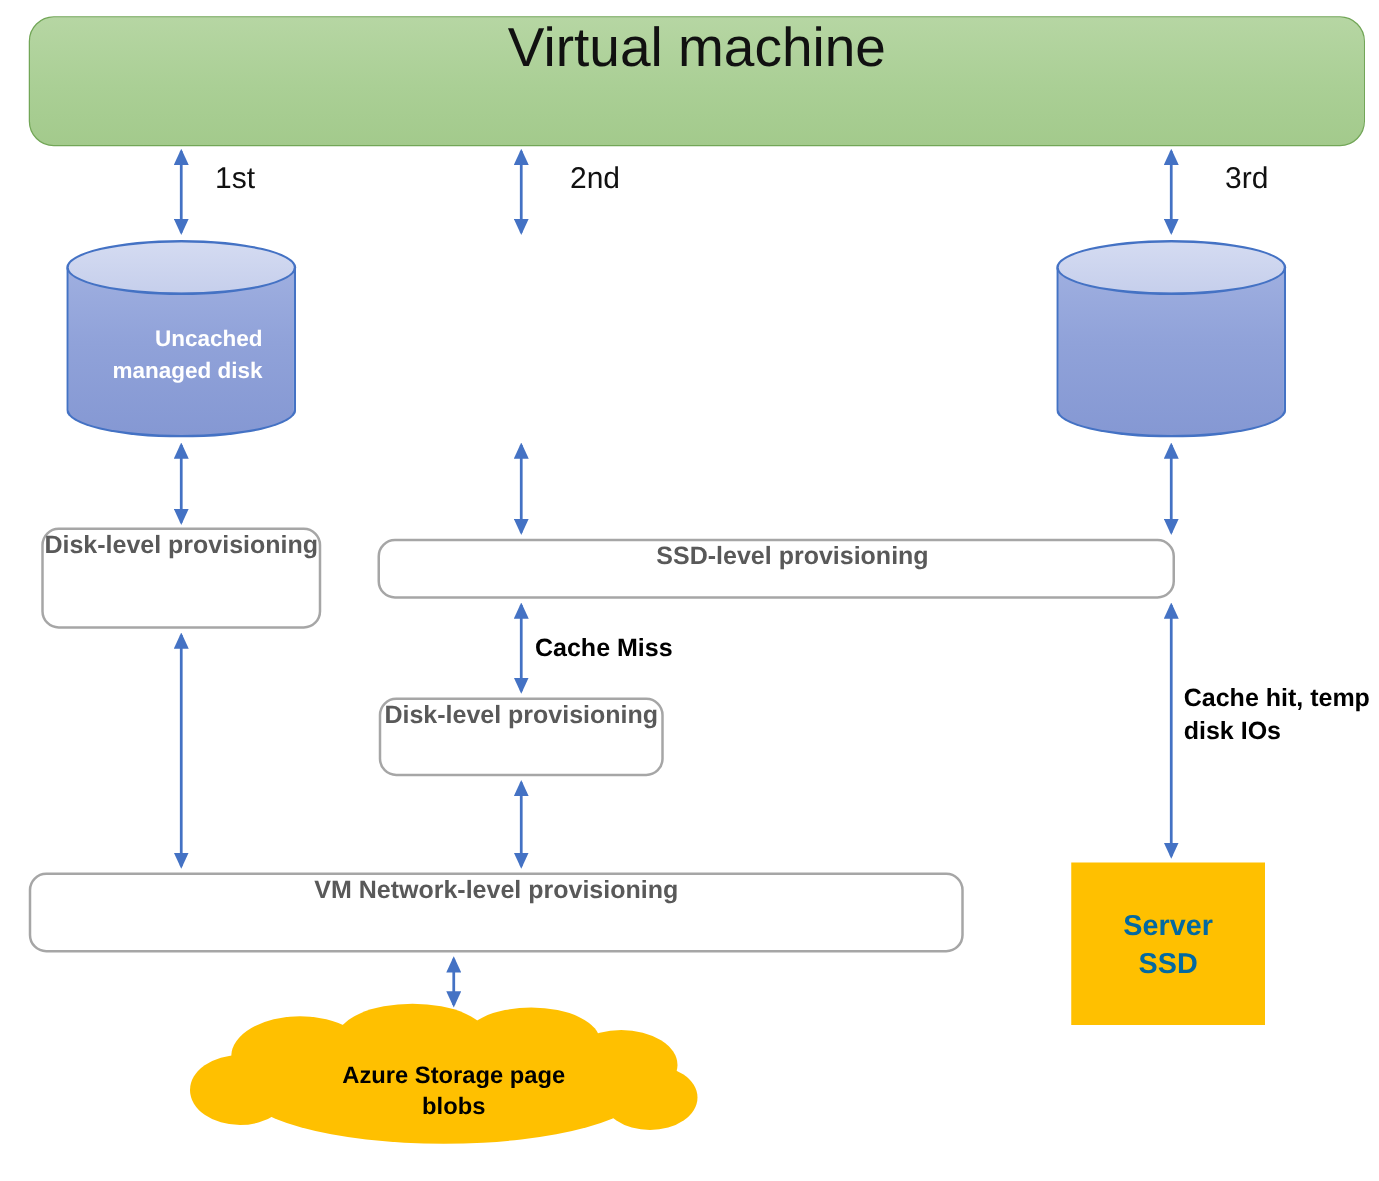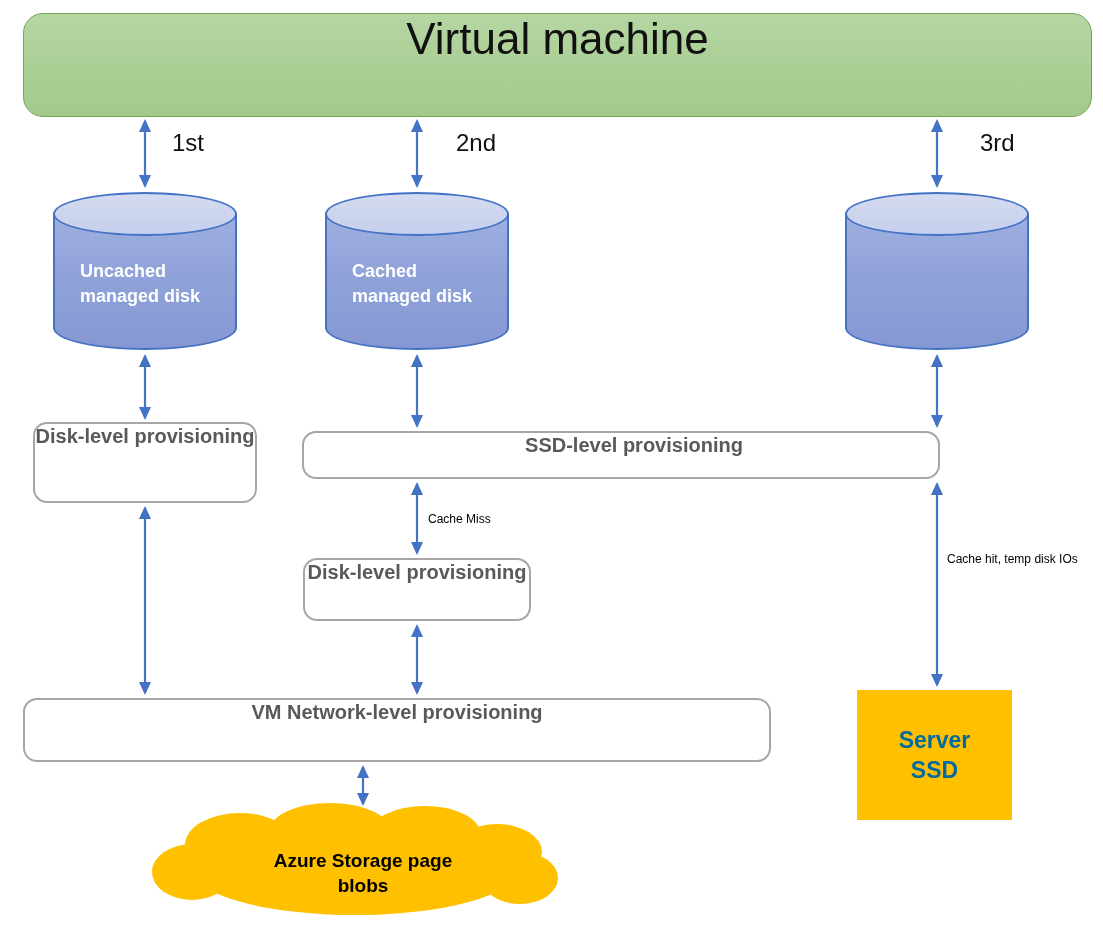--- a/index.html
+++ b/index.html
@@ -31,37 +31,37 @@
     border:2px solid #4472c4;border-top:none;
     border-radius:0 0 92px 92px / 0 0 22px 22px;
   }
   .cyl-top{
     position:absolute;left:0;top:0;width:100%;height:44px;box-sizing:border-box;
     background:linear-gradient(180deg,#d4dbf1 0%,#c6cfec 100%);
     border:2px solid #4472c4;border-radius:50%;
   }
   .cyl-label{
     position:absolute;left:8px;right:8px;top:32px;bottom:6px;
-    display:flex;align-items:center;justify-content:center;text-align:left;
+    display:flex;align-items:center;justify-content:center;text-align:right;
     color:#ffffff;font-weight:bold;font-size:18px;line-height:25px;
   }
   .cyl-label span{display:inline-block;max-width:130px;}
   
   .prov-box{
     position:absolute;box-sizing:border-box;background:#ffffff;
     border:2px solid #a6a6a6;border-radius:14px;
     display:flex;align-items:flex-start;justify-content:center;text-align:center;
     color:#595959;font-weight:bold;font-size:20px;line-height:25px;
   }
   .prov-disk-left{left:33px;top:422px;width:224px;height:81px;}
   .prov-ssd{left:302px;top:431px;width:638px;height:48px;padding-left:26px;}
   .prov-disk-mid{left:303px;top:558px;width:228px;height:63px;}
   .prov-network{left:23px;top:698px;width:748px;height:64px;}
   
-  .annot{position:absolute;color:#000000;font-weight:normal;font-size:12px;line-height:26px;}
+  .annot{position:absolute;color:#000000;font-weight:bold;font-size:20px;line-height:26px;}
   .annot-cache-miss{left:428px;top:506px;white-space:nowrap;}
   .annot-cache-hit{left:947px;top:546px;width:158px;}
   
   .server-ssd{
     position:absolute;left:857px;top:690px;width:155px;height:130px;
     background:#ffc000;display:flex;align-items:center;justify-content:center;text-align:center;
   }
   .server-ssd span{display:inline-block;width:100px;color:#0369a1;font-weight:bold;font-size:23px;line-height:30px;}
   
   .cloud-label{
@@ -83,27 +83,20 @@
 
   <div class="order-label order-1">1st</div>
   <div class="order-label order-2">2nd</div>
   <div class="order-label order-3">3rd</div>
 
   <div class="cylinder cyl-1">
     <div class="cyl-body"></div>
     <div class="cyl-top"></div>
     <div class="cyl-label">
         <span>Uncached managed disk</span>
-      </div>
-  </div>
-  <div class="cylinder cyl-2">
-    <div class="cyl-body"></div>
-    <div class="cyl-top"></div>
-    <div class="cyl-label">
-        <span>Cached managed disk</span>
       </div>
   </div>
   <div class="cylinder cyl-3">
     <div class="cyl-body"></div>
     <div class="cyl-top"></div>
   </div>
 
   <div class="prov-box prov-disk-left">
     <span>Disk-level provisioning</span>
   </div>

